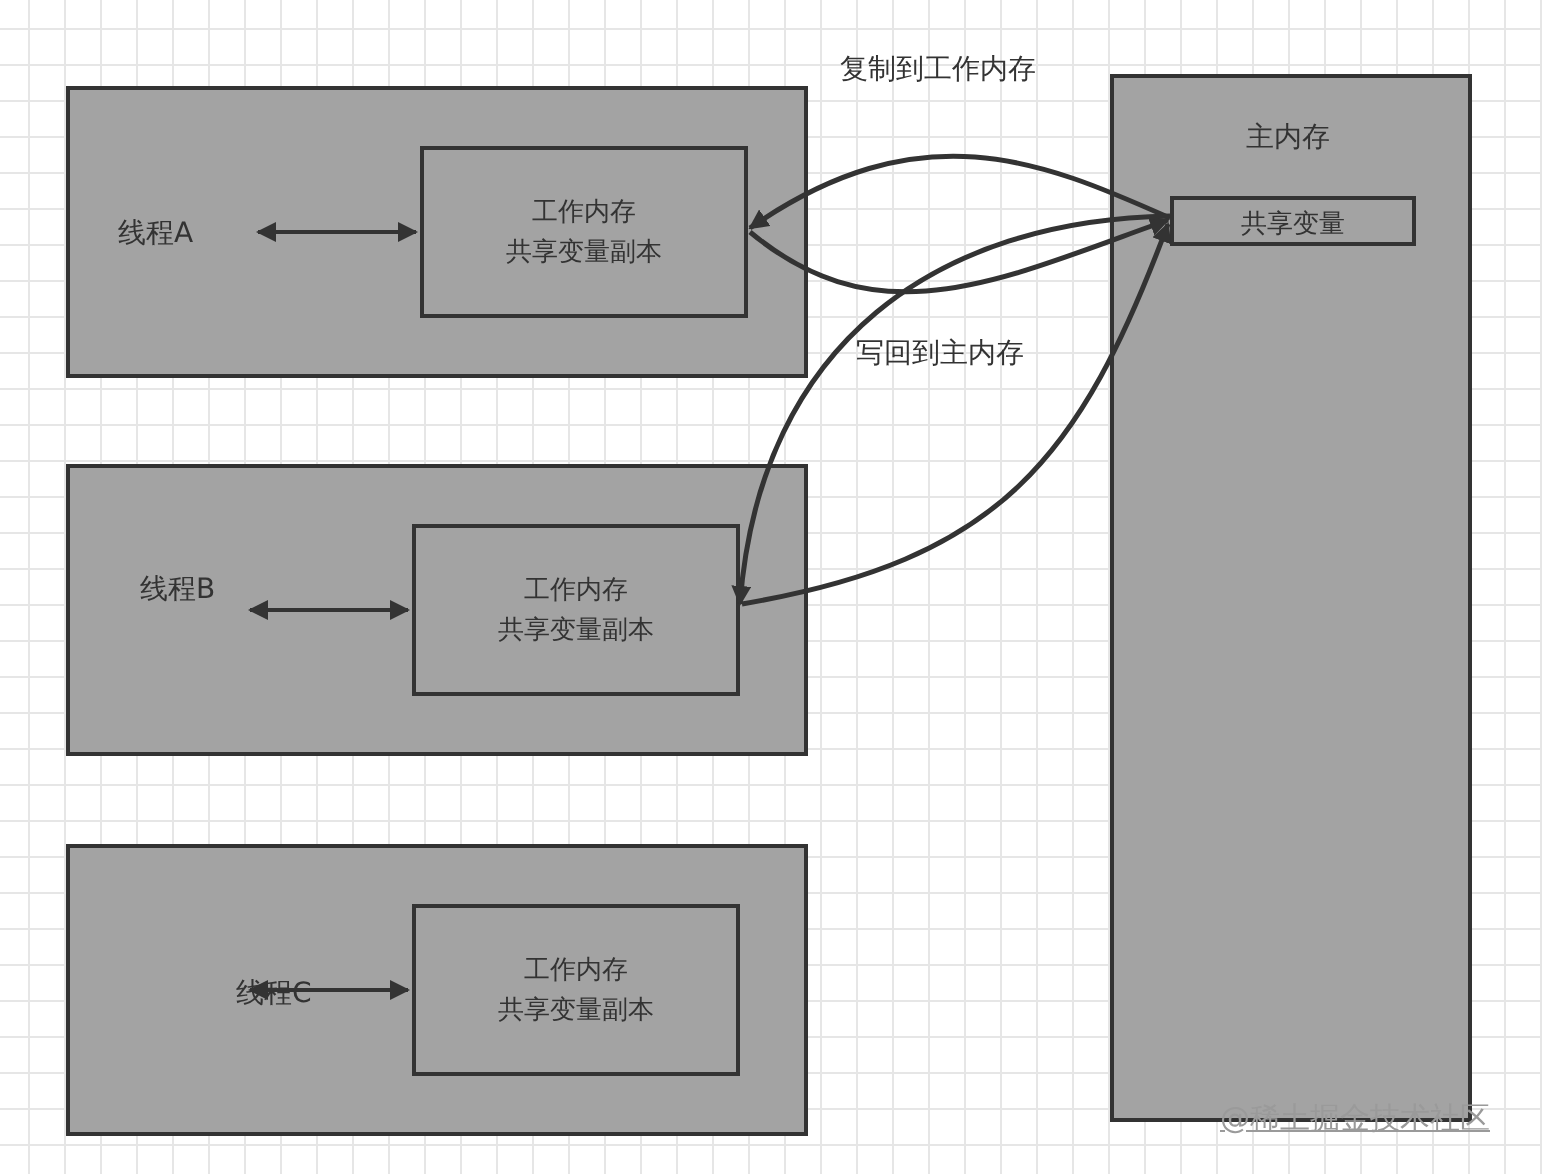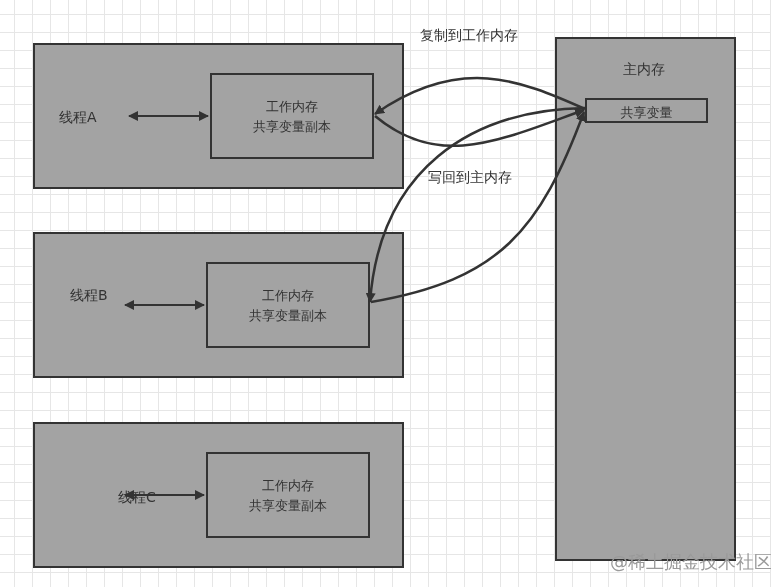--- a/index.html
+++ b/index.html
@@ -21,21 +21,21 @@
     .label {
       position: absolute; font-size: 14px; color: #333333;
       white-space: nowrap; line-height: 18px;
     }
     .inner-text {
       position: absolute; left: 0; right: 0; text-align: center;
       font-size: 13px; line-height: 20px; color: #333333;
     }
     svg.overlay { position: absolute; left: 0; top: 0; pointer-events: none; }
     .watermark {
-      position: absolute; font-size: 18px; color: #9a9a9a; white-space: nowrap;
+      position: absolute; font-size: 15px; color: #9a9a9a; white-space: nowrap; text-decoration: underline;
     }
   </style>
 </head>
 <body>
 
 <div class="box" style="left:33px; top:43px; width:371px; height:146px;">
   <span class="label" style="left:24px; top:63px;">线程A</span>
 </div>
 <div class="box" style="left:210px; top:73px; width:164px; height:86px;">
   <div class="inner-text" style="top:22px;">工作内存</div>

